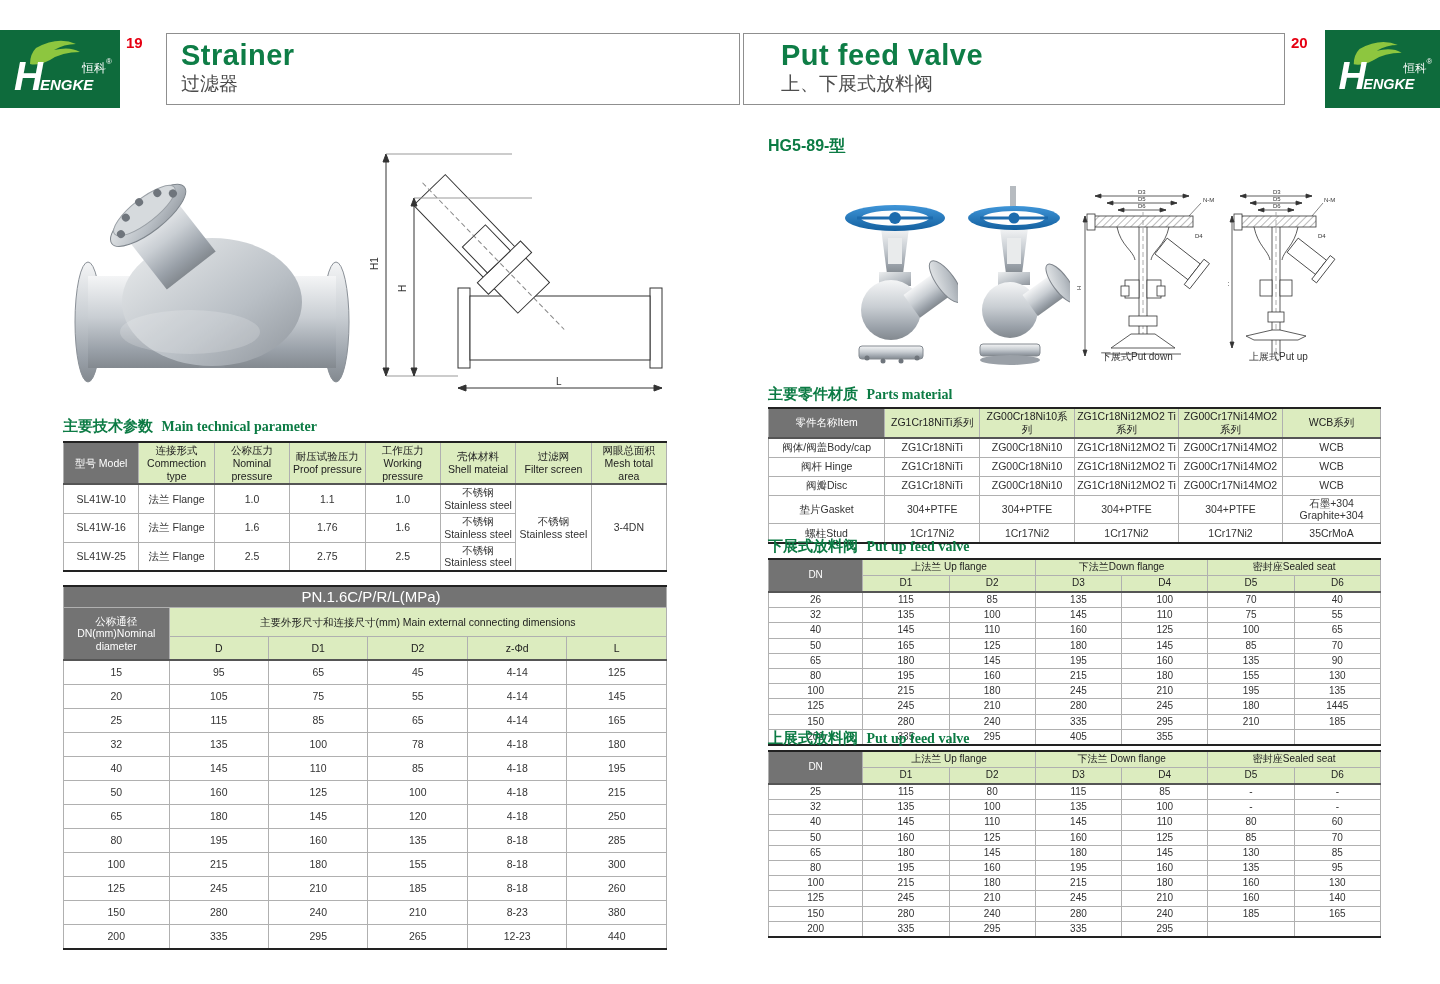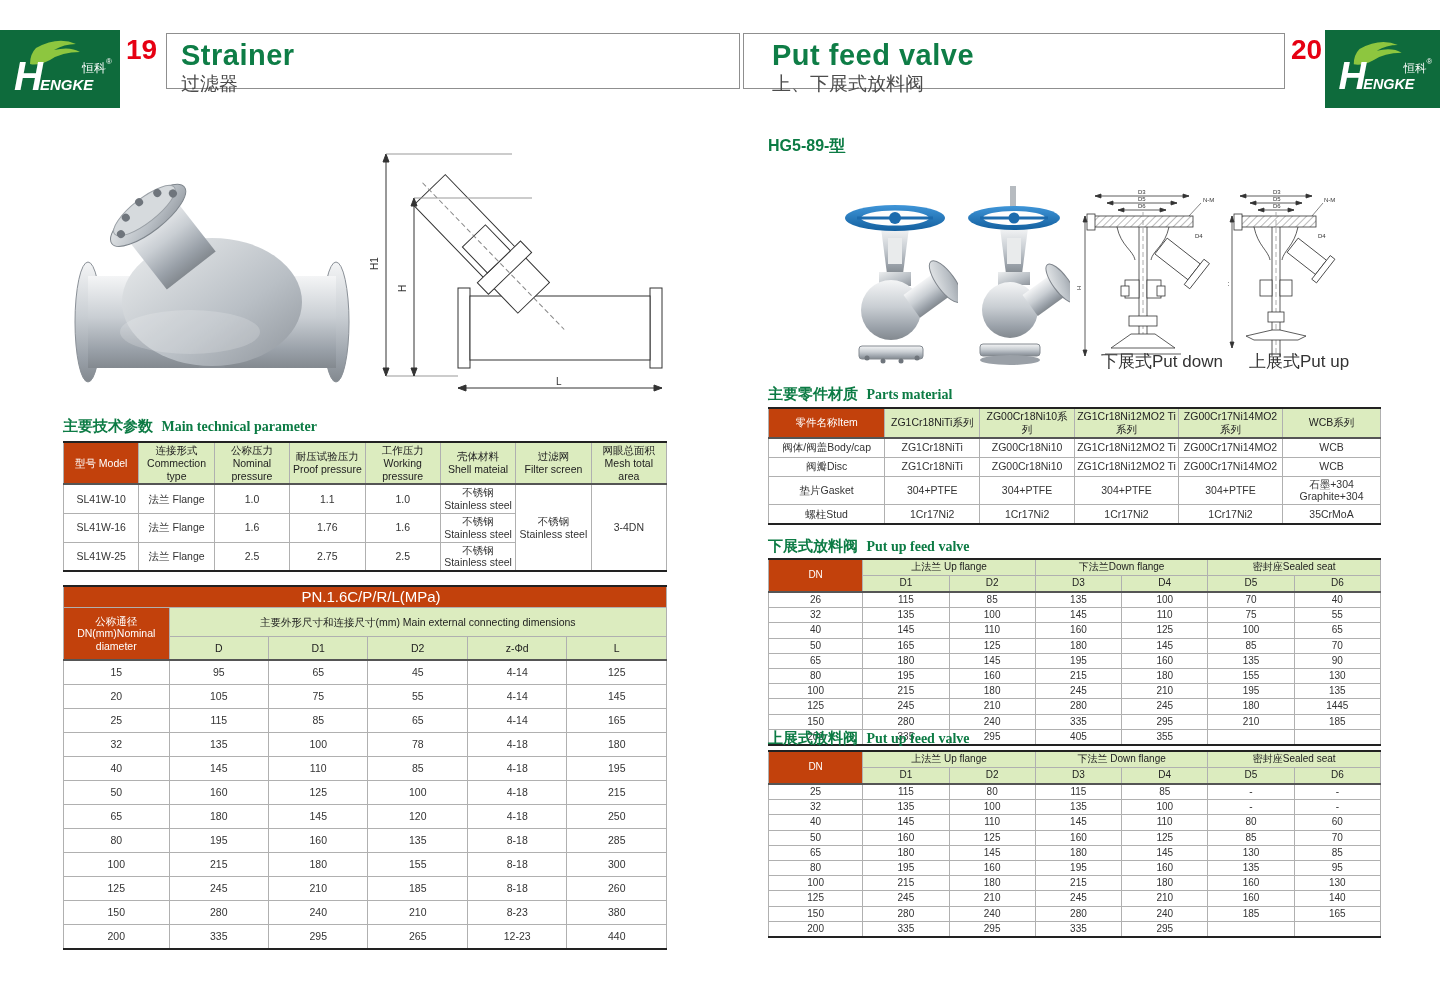--- a/index.html
+++ b/index.html
@@ -1,54 +1,54 @@
 <!DOCTYPE html>
 <html><head>
 <meta charset="utf-8">
 <style>
   html,body{margin:0;padding:0;background:#fff;}
   .page{position:relative;width:1440px;height:984px;background:#fff;overflow:hidden;
         font-family:"Liberation Sans","DejaVu Sans",sans-serif;color:#333;}
   .abs{position:absolute;}
   
   .logo{width:120px;height:78px;background:#0e6b3c;}
-  .pagenum{color:#e60012;font-weight:bold;font-size:28px;font-family:"Liberation Sans",sans-serif;}
-  .titlebox{height:56px;border:1px solid #8f8f8f;background:#fff;box-sizing:border-box;padding:5px 0 0 14px;}
+  .pagenum{color:#e60012;font-weight:bold;font-size:15px;font-family:"Liberation Sans",sans-serif;}
+  .titlebox{height:72px;border:1px solid #8f8f8f;background:#fff;box-sizing:border-box;padding:5px 0 0 14px;}
   .titlebox .en{display:block;color:#0e7d46;font-size:29px;font-weight:bold;line-height:32px;letter-spacing:.5px;}
   .titlebox .zh{display:block;color:#4d4d4d;font-size:19px;line-height:26px;}
   
   .st{position:absolute;color:#0c7b44;font-weight:bold;white-space:nowrap;}
   .st .zh{font-size:15px;}
   .st .en{font-size:14px;margin-left:4px;font-family:Liberation Serif, serif;}
   .model-title{position:absolute;color:#0c7b44;font-weight:bold;font-size:16px;}
   .model-title .u{text-decoration:underline;}
   
   table.cat{position:absolute;border-collapse:collapse;table-layout:fixed;text-align:center;
             border-top:2px solid #222;border-bottom:2px solid #222;background:#fff;}
   table.cat td{border:1px solid #b0b0b0;padding:1px 2px;line-height:1.22;background:#fff;color:#333;}
   table.cat tbody.head{border-bottom:2px solid #555;}
-  table.cat td.dk{background:#c2410c;color:#fff;}
+  table.cat td.dk{background:#737373;color:#fff;}
   table.cat td.lt{background:#dcecbf;color:#222;}
   .t1{left:63px;top:441px;width:604px;font-size:10.5px;}
   .t1 tbody.head td{height:34px;}
   .t1 tbody.body td{height:22px;}
   .t2{left:63px;top:585px;width:604px;font-size:10.5px;}
   .t2 td.band{height:16px;font-size:15px;padding-left:14px;}
   .t2 td.span2{height:26px;}
   .t2 td.sub{height:20px;}
   .t2 tbody.body td{height:21px;}
   .tp{left:768px;top:407px;width:613px;font-size:10.5px;}
   .tp tbody.head td{height:20px;}
   .tp tbody.body td{height:16px;}
   .tf{left:768px;width:613px;font-size:10px;}
   .tf tbody.head td{height:13px;}
   .tf tbody.body td{height:12px;}
   .tdown{top:558px;}
   .tup{top:750px;}
-  .cap{position:absolute;font-size:17px;color:#333;text-align:center;}
+  .cap{position:absolute;font-size:10px;color:#333;text-align:center;}
   svg text{font-family:"Liberation Sans","DejaVu Sans",sans-serif;}
 </style>
 </head>
 <body>
 
 <div class="page">
 
   <svg width="0" height="0" style="position:absolute" aria-hidden="true">
     <defs>
       <linearGradient id="gm" x1="0" y1="0" x2="0" y2="1">
@@ -80,21 +80,21 @@
       <text x="40" y="60" font-size="15" font-weight="bold" font-style="italic" fill="#fff">ENGKE</text>
       <text x="82" y="42" font-size="12" fill="#fff">恒科</text>
       <text x="106" y="34" font-size="8" fill="#fff">®</text>
     </svg>
   </div>
   <div class="abs pagenum" style="left:126px;top:34px">19</div>
   <div class="abs titlebox" style="left:166px;top:33px;width:574px">
     <span class="en">Strainer</span>
     <span class="zh">过滤器</span>
   </div>
-  <div class="abs titlebox" style="left:743px;top:33px;width:542px;padding-left:28px">
+  <div class="abs titlebox" style="left:743px;top:33px;width:542px;padding-left:37px">
     <span class="en">Put feed valve</span>
     <span class="zh">上、下展式放料阀</span>
   </div>
   <div class="abs pagenum" style="left:1291px;top:34px">20</div>
   <div class="abs logo" style="left:1325px;top:30px;width:115px">
     <svg width="115" height="78" viewBox="0 0 120 78">
       <path d="M36 18 Q58 6 76 14 Q64 14 54 20 Q70 16 80 22 Q62 22 50 30 Q38 36 30 34 Q30 24 36 18Z" fill="#8dc63f"></path>
       <text x="14" y="60" font-size="40" font-weight="bold" font-style="italic" fill="#fff">H</text>
       <text x="40" y="60" font-size="15" font-weight="bold" font-style="italic" fill="#fff">ENGKE</text>
       <text x="82" y="42" font-size="12" fill="#fff">恒科</text>
@@ -482,20 +482,28 @@
     <tbody class="body">
         <tr>
           <td>阀体/阀盖Body/cap</td>
           <td>ZG1Cr18NiTi</td>
           <td>ZG00Cr18Ni10</td>
           <td>ZG1Cr18Ni12MO2 Ti</td>
           <td>ZG00Cr17Ni14MO2</td>
           <td>WCB</td>
         </tr>
         <tr>
+          <td>阀杆 Hinge</td>
+          <td>ZG1Cr18NiTi</td>
+          <td>ZG00Cr18Ni10</td>
+          <td>ZG1Cr18Ni12MO2 Ti</td>
+          <td>ZG00Cr17Ni14MO2</td>
+          <td>WCB</td>
+        </tr>
+        <tr>
           <td>阀瓣Disc</td>
           <td>ZG1Cr18NiTi</td>
           <td>ZG00Cr18Ni10</td>
           <td>ZG1Cr18Ni12MO2 Ti</td>
           <td>ZG00Cr17Ni14MO2</td>
           <td>WCB</td>
         </tr>
         <tr>
           <td>垫片Gasket</td>
           <td>304+PTFE</td>

